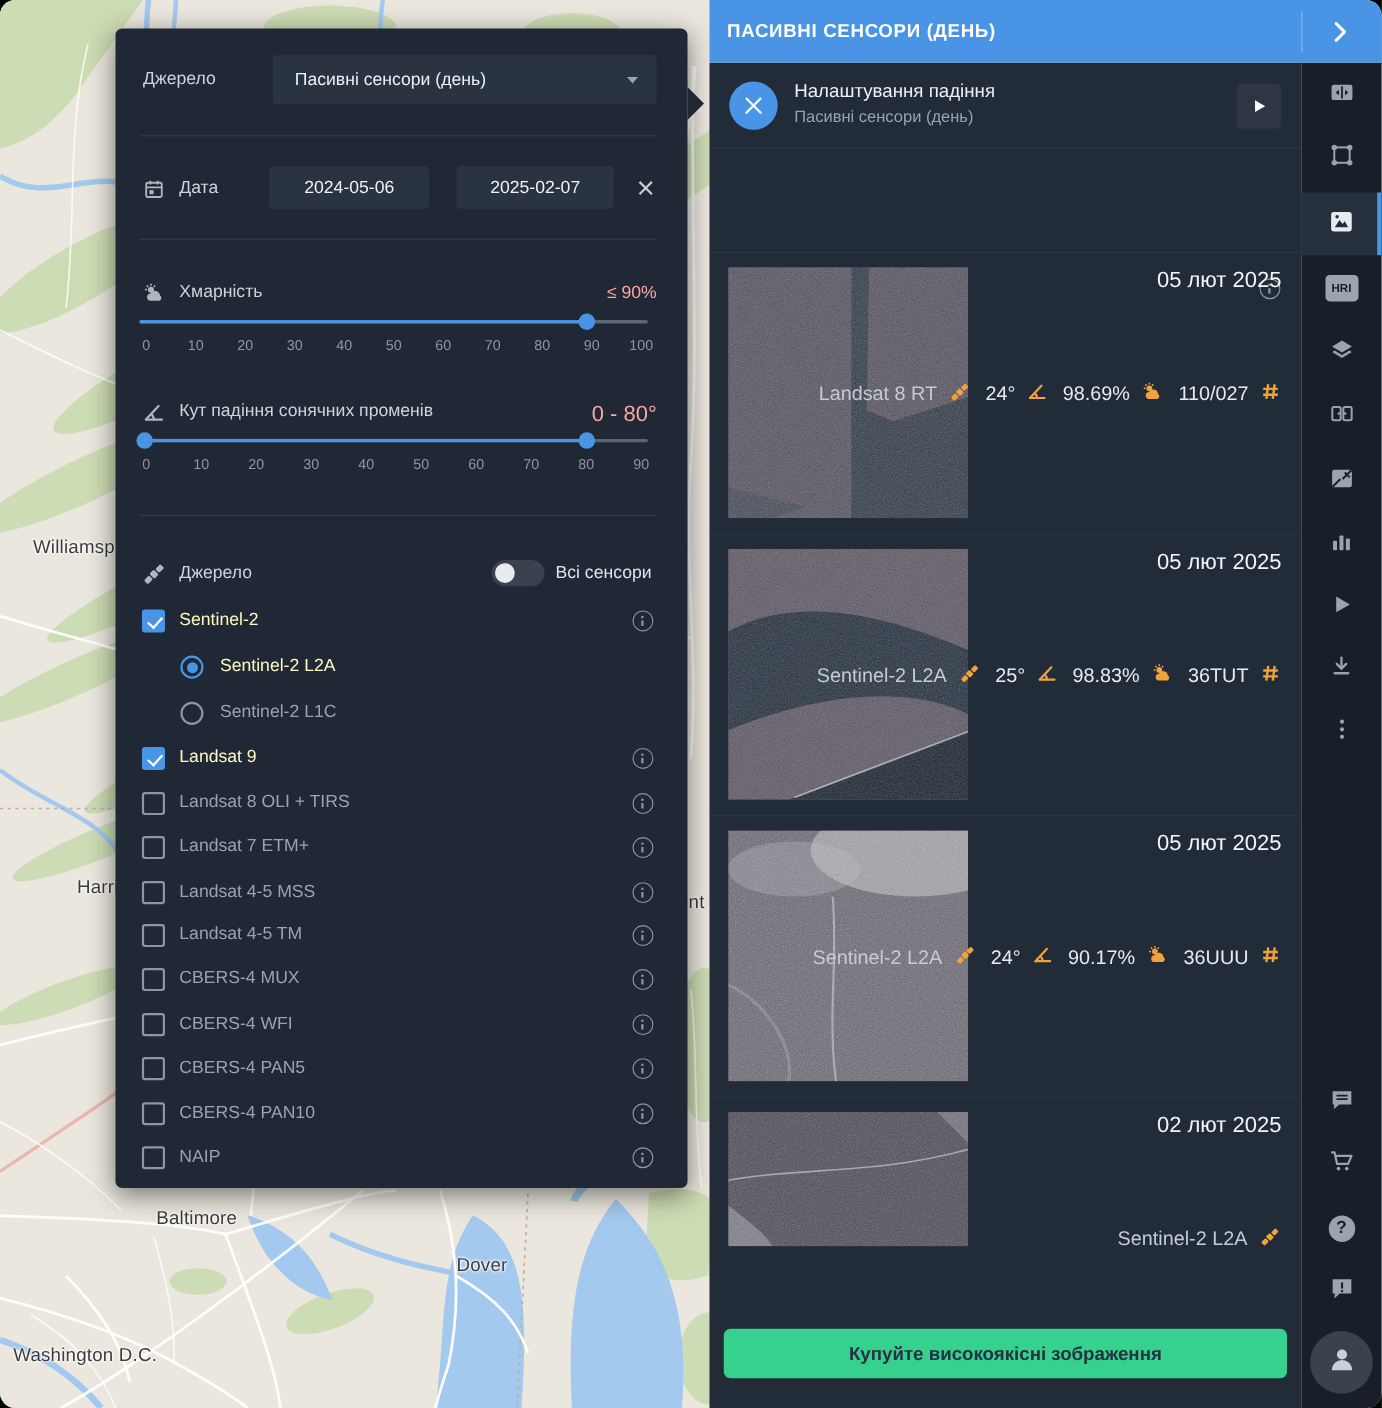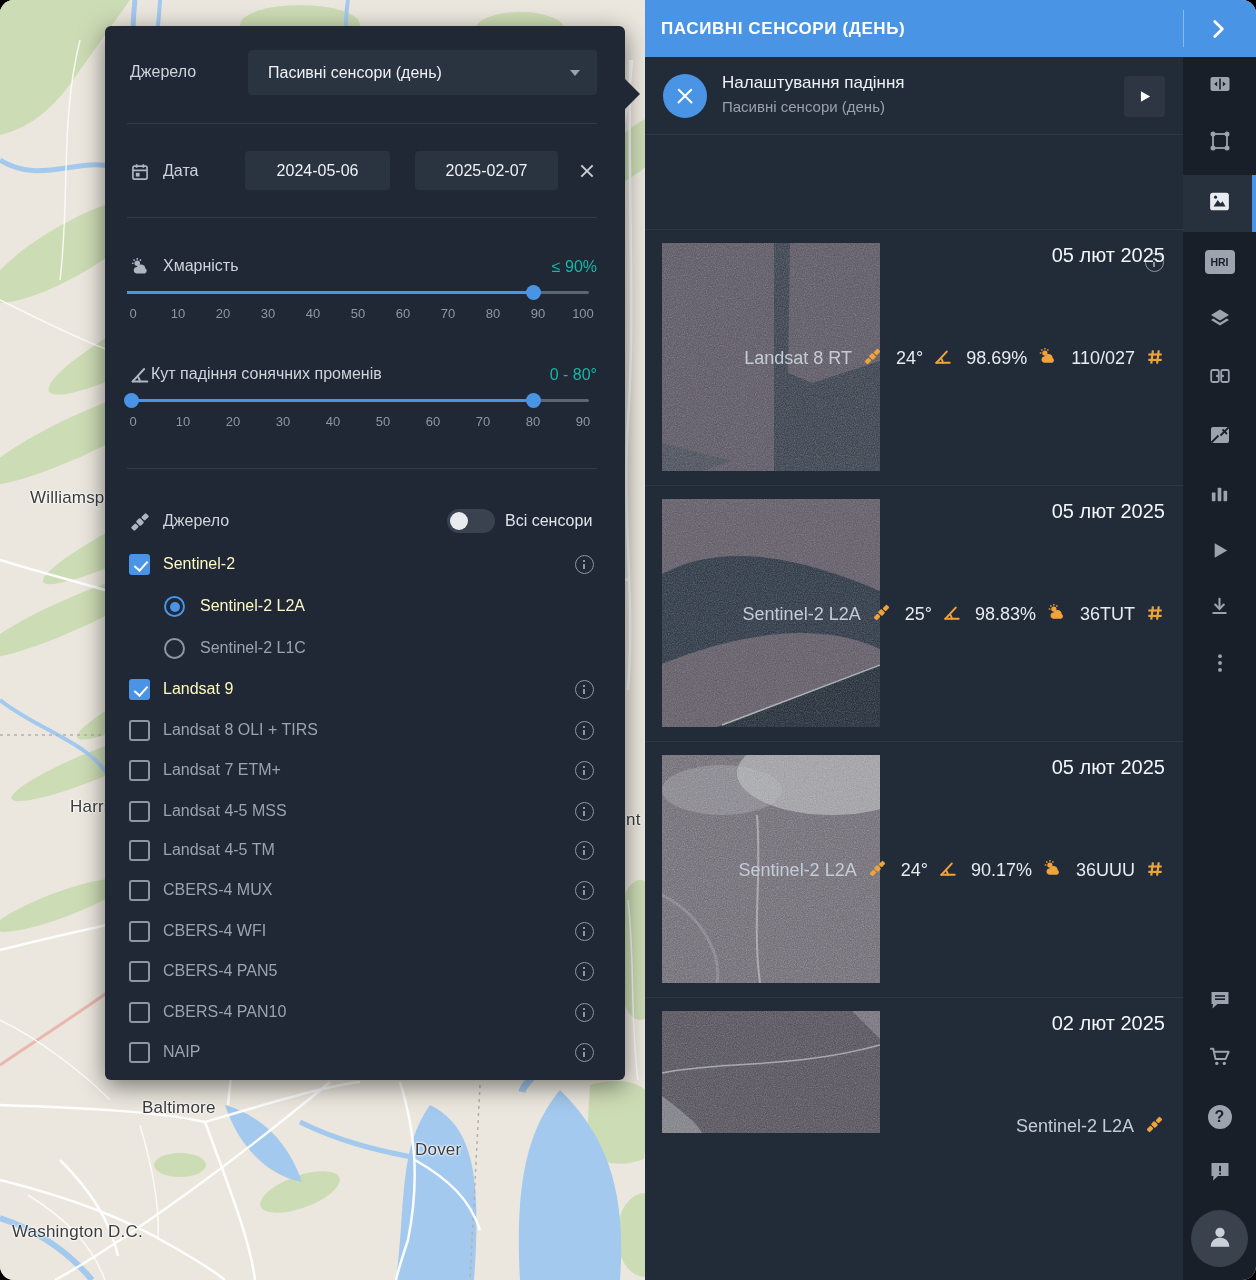--- a/index.html
+++ b/index.html
@@ -11,21 +11,21 @@
   #map{left:0;top:0;width:660px;height:1280px;z-index:1}
   .map-label{position:absolute;z-index:2;color:#3c3c3c;font-size:17px;font-weight:500;letter-spacing:.2px;
     text-shadow:0 0 3px #fff,0 0 3px #fff,0 0 2px #fff;white-space:nowrap}
 
   
   #filter-panel{left:105px;top:26px;width:520px;height:1054px;background:#1f2834;border-radius:6px;
     box-shadow:0 6px 24px rgba(0,0,0,.5);z-index:6;color:#e8edf2}
   #filter-pointer{left:625px;top:79px;width:0;height:0;border-left:15px solid #1f2834;
     border-top:15px solid transparent;border-bottom:15px solid transparent;z-index:6}
   .flabel{position:absolute;font-size:16px;color:#cdd4dc;white-space:nowrap}
-  .fvalue{position:absolute;font-size:15px;color:#14b8a6;white-space:nowrap;text-align:right}
+  .fvalue{position:absolute;font-size:15px;color:#fca5a5;white-space:nowrap;text-align:right}
   .divider{position:absolute;left:22px;width:470px;height:1px;background:#333d4a}
   .field{position:absolute;background:#2a3340;border-radius:4px;color:#eef1f5;font-size:16px;
     display:flex;align-items:center;justify-content:center}
   #source-select{justify-content:flex-start;padding-left:20px}
   .caret{position:absolute;width:0;height:0;border-left:5.5px solid transparent;border-right:5.5px solid transparent;
     border-top:6px solid #9aa3ae}
   .xmark{position:relative;width:18px;height:18px;cursor:pointer}
   .xmark::before,.xmark::after{content:"";position:absolute;left:1px;top:8px;width:16px;height:2px;background:#c6cdd5}
   .xmark::before{transform:rotate(45deg)}.xmark::after{transform:rotate(-45deg)}
   .track{position:absolute;left:22px;width:462px;height:3px;background:#5b6675;border-radius:2px}
@@ -238,22 +238,22 @@
         <span>100</span>
     </div>
 
     <span class="abs" style="left:24px;top:338px">
       <svg width="22" height="22" viewBox="0 0 24 24" fill="none" stroke="#aeb6bf" stroke-width="2.2" stroke-linecap="round">
         <path d="M4 19 H20"></path>
           <path d="M4 19 L16.5 5.5"></path>
           <path d="M11.8 19 A8.2 8.2 0 0 0 10 14.3"></path>
       </svg>
     </span>
-    <div class="flabel" style="left:46px;top:339px">Кут падіння сонячних променів</div>
-    <div class="fvalue" style="right:28px;top:340px;font-size:16px">0 - 80°</div>
+    <div class="flabel" style="left:58px;top:339px">Кут падіння сонячних променів</div>
+    <div class="fvalue" style="right:28px;top:340px;font-size:20px">0 - 80°</div>
     <div class="track" style="top:373px">
       <div class="fill" style="left:4px;width:403px"></div>
       <span class="thumb" style="left:-3px"></span>
       <span class="thumb" style="left:399px"></span>
     </div>
     <div class="ticks" style="top:388px">
       <span>0</span>
         <span>10</span>
         <span>20</span>
         <span>30</span>
@@ -562,20 +562,21 @@
                   <rect x="9.5" y="1.5" width="5" height="6.5" rx="1.2"></rect>
                   <rect x="9.5" y="16" width="5" height="6.5" rx="1.2"></rect>
                   <rect x="8.8" y="9.2" width="6.4" height="5.6" rx="1.2"></rect>
                 </g>
               </svg></span>
           </div>
       </div>
     </div>
 
 
+    <button id="buy-button">Купуйте високоякісні зображення</button>
   </div>
 
   <div id="toolbar" class="abs">
     <div class="titem" style="top:1px">
       <span><svg width="24" height="24" viewBox="0 0 24 24">
             <rect x="2.5" y="5" width="19" height="14" rx="2" fill="#9aa3ae"></rect>
             <rect x="11.2" y="6.5" width="1.6" height="11" fill="#191f29"></rect>
             <path d="M9.2 9.5 L6.2 12 L9.2 14.5 Z" fill="#191f29"></path>
             <path d="M14.8 9.5 L17.8 12 L14.8 14.5 Z" fill="#191f29"></path>
           </svg></span>

